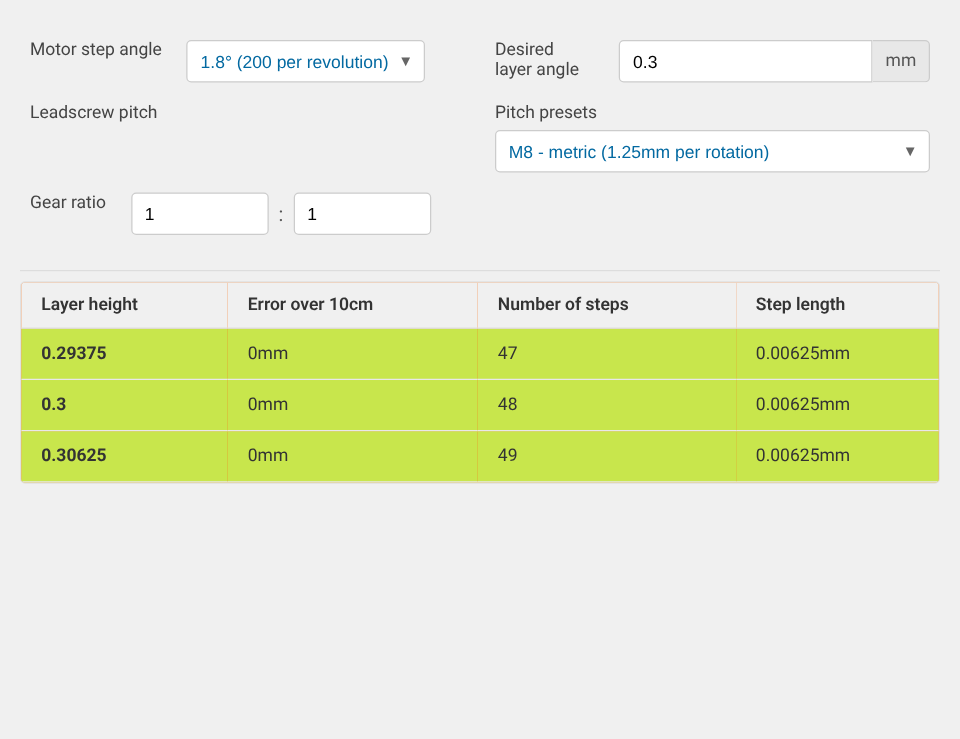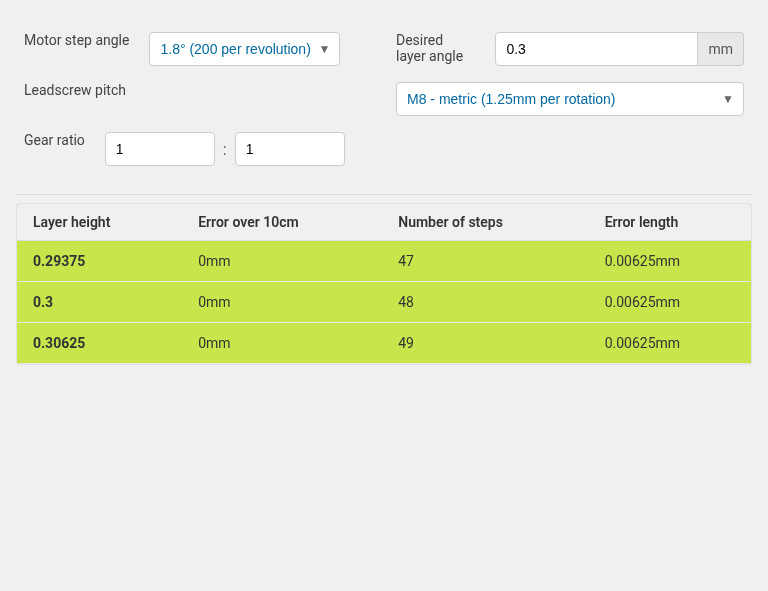--- a/index.html
+++ b/index.html
@@ -168,20 +168,21 @@
           <input type="text" value="0.3" style="">
           <span class="input-suffix">mm</span>
         </div>
       </div>
 
       <div class="form-group">
         <label>Leadscrew pitch</label>
       </div>
 
       <div class="form-group pitch-preset-group">
+        <label>Pitch presets</label>
         <div class="select-wrap">
           <select><option>M8 - metric (1.25mm per rotation)</option><option>M5 - metric (0.8mm per rotation)</option><option>ACME - imperial (1.27mm per rotation)</option></select>
           <span class="select-arrow">▼</span>
         </div>
       </div>
 
       <div class="form-group" style="grid-column: 1 / -1;">
         <label>Gear ratio</label>
         <div class="gear-ratio-row">
           <input type="text" value="1" style="">
@@ -195,21 +196,21 @@
 
   <hr class="divider">
 
   <div class="table-section">
     <table class="results-table">
       <thead>
         <tr>
           <th>Layer height</th>
           <th>Error over 10cm</th>
           <th>Number of steps</th>
-          <th>Error length</th>
+          <th>Step length</th>
         </tr>
       </thead>
       <tbody id="table-body">
       <tr class="highlight">
       <td>0.29375</td>
       <td>0mm</td>
       <td>47</td>
       <td>0.00625mm</td>
     </tr>
           <tr class="highlight">

